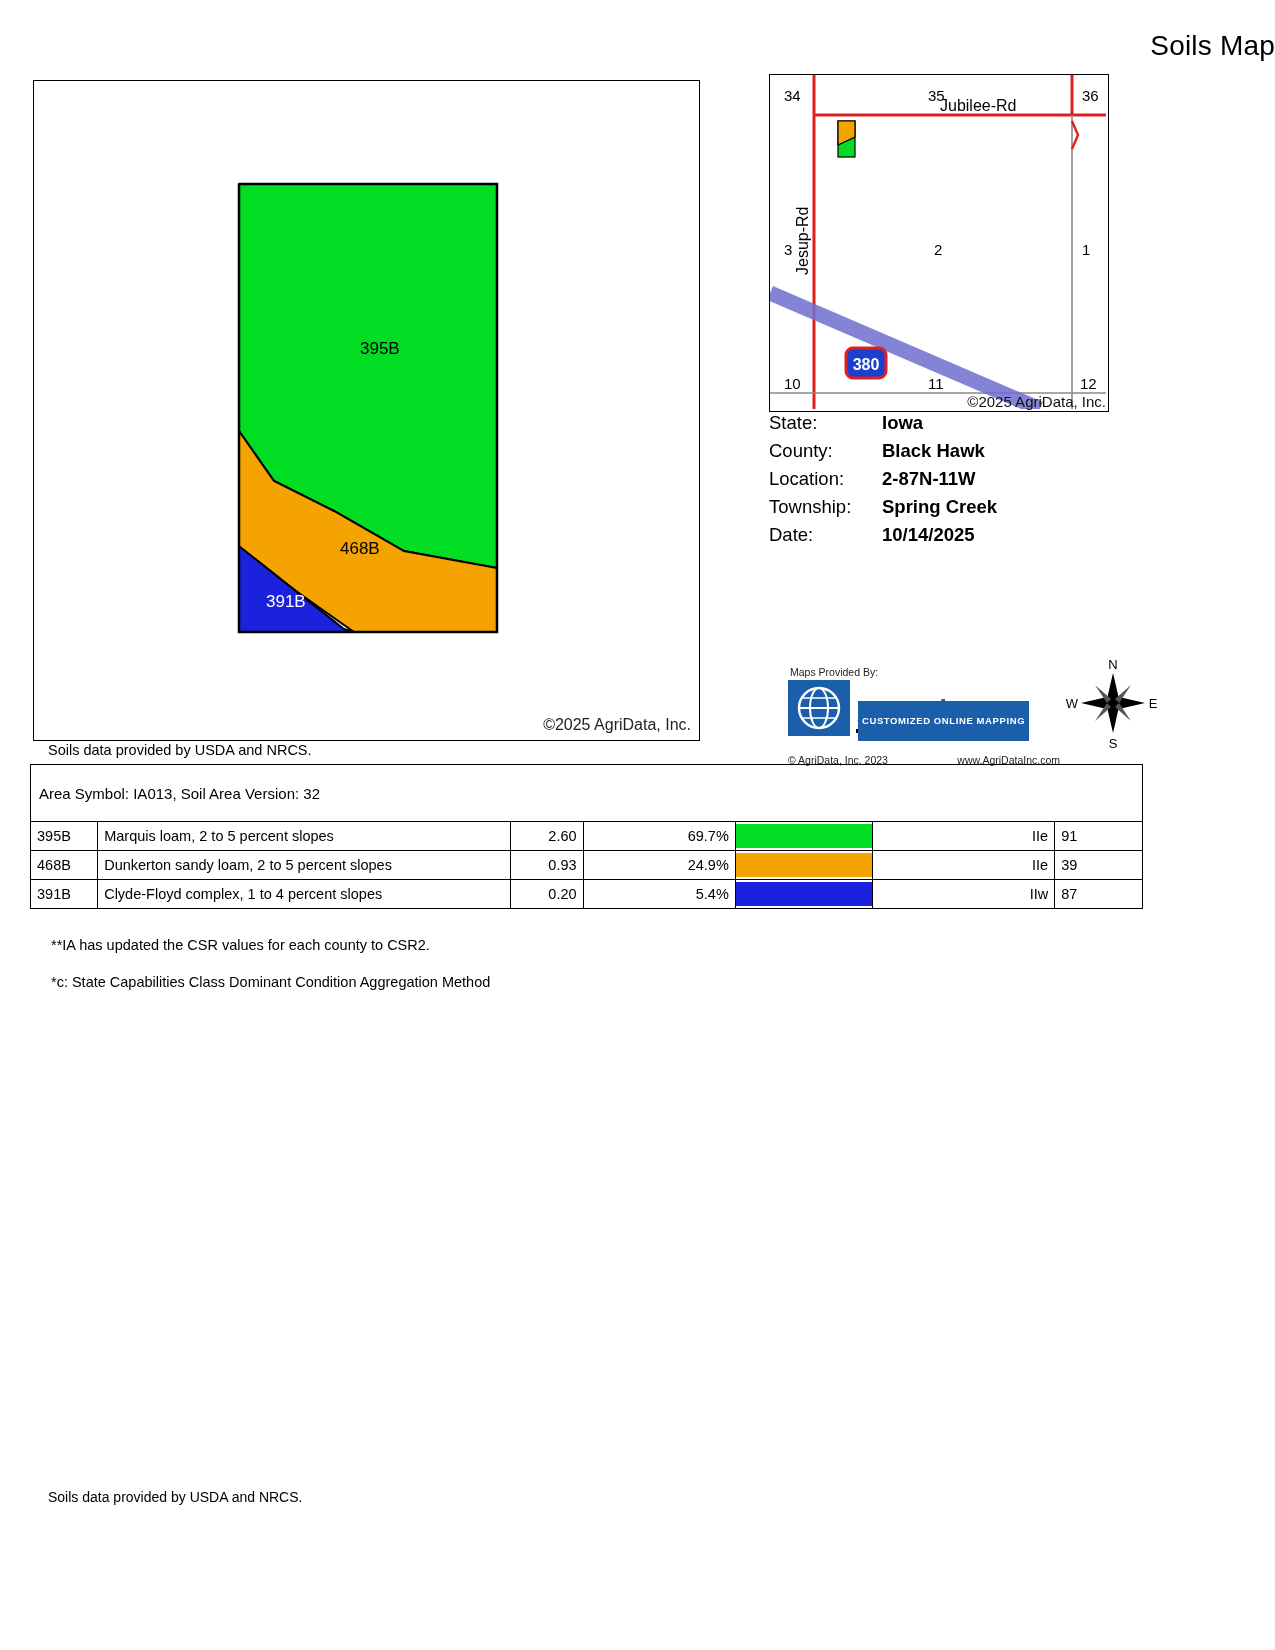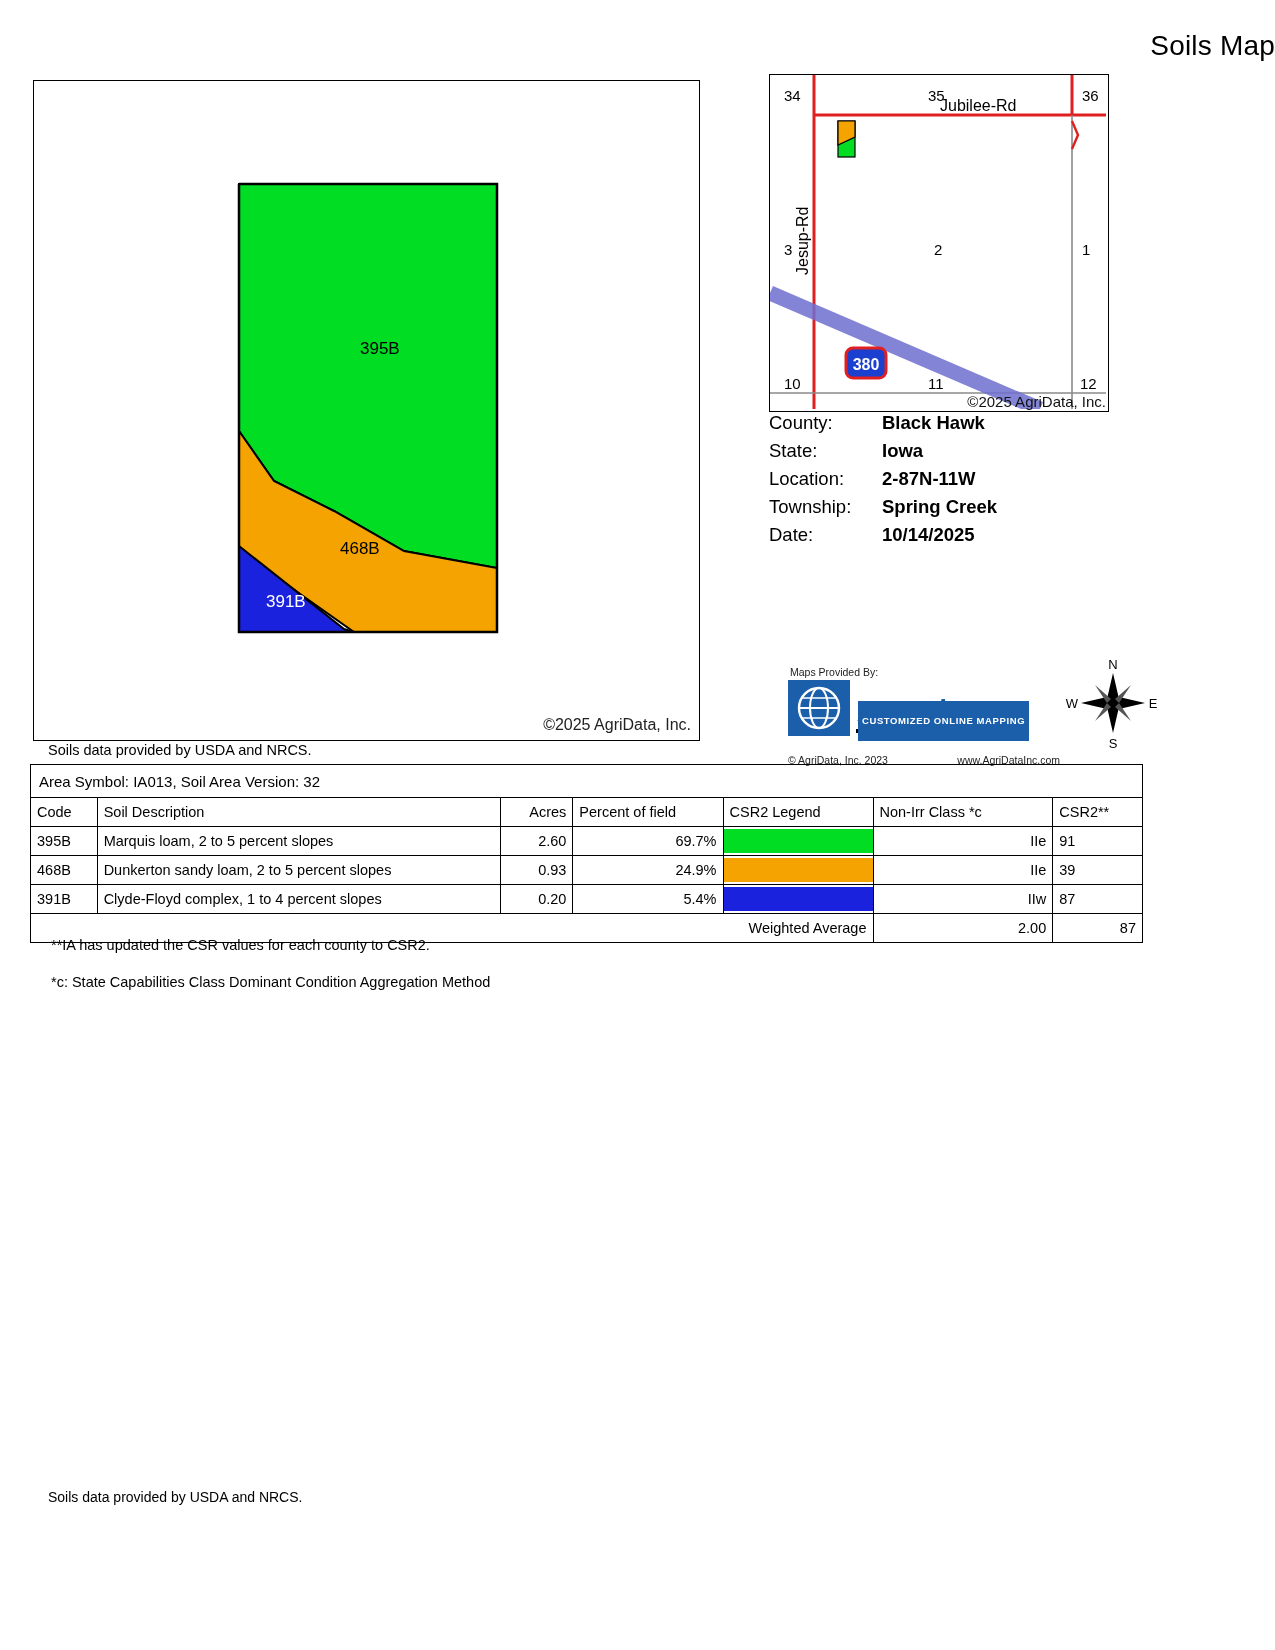--- a/index.html
+++ b/index.html
@@ -154,21 +154,21 @@
   }
   table.soils td, table.soils th {
     border: 1px solid #000;
     padding: 3px 6px;
     font-weight: normal;
     vertical-align: middle;
     height: 22px;
   }
   .area-symbol-cell {
     font-size: 15px;
-    padding: 5px 8px !important;
+    padding: 17px 8px !important;
     margin-top: 21px;
   }
   .c-code { width: 56px; }
   .c-desc { width: 430px; }
   .c-acres { width: 62px; text-align: right; }
   .c-pct { width: 148px; text-align: right; }
   .c-legend { width: 148px; padding: 0 !important; }
   .c-noni { width: 183px; text-align: right; }
   .c-csr2 { width: 80px; text-align: left; }
   .hdr td { font-size: 14.5px; }
@@ -254,26 +254,26 @@
     <text x="310" y="314" font-size="15" font-family="Liberation Sans, sans-serif">12</text>
 
     <text x="170" y="36" font-size="16" font-family="Liberation Sans, sans-serif">Jubilee-Rd</text>
     <text x="0" y="0" font-size="16" font-family="Liberation Sans, sans-serif" transform="translate(38,200) rotate(-90)">Jesup-Rd</text>
   </svg>
   <div class="locator-credit">©2025 AgriData, Inc.</div>
 </div>
 
 <div class="info-list">
   <div class="info-row">
+    <span class="info-label">State:</span>
+    <span class="info-value">Iowa</span>
+  </div>
+  <div class="info-row">
     <span class="info-label">County:</span>
     <span class="info-value">Black Hawk</span>
-  </div>
-  <div class="info-row">
-    <span class="info-label">State:</span>
-    <span class="info-value">Iowa</span>
   </div>
   <div class="info-row">
     <span class="info-label">Location:</span>
     <span class="info-value">2-87N-11W</span>
   </div>
   <div class="info-row">
     <span class="info-label">Township:</span>
     <span class="info-value">Spring Creek</span>
   </div>
   <div class="info-row">
@@ -321,29 +321,20 @@
     <text x="90" y="53" text-anchor="middle" font-size="13" font-family="Liberation Sans, sans-serif">E</text>
     <text x="9" y="53" text-anchor="middle" font-size="13" font-family="Liberation Sans, sans-serif">W</text>
   </svg>
 </div>
 
 <div class="soils-table-wrap">
   <table class="soils">
     <tbody>
       <tr>
         <td class="area-symbol-cell" colspan="7">Area Symbol: IA013, Soil Area Version: 32</td>
-      </tr>
-      <tr class="hdr">
-        <td class="c-code">Code</td>
-        <td class="c-desc">Soil Description</td>
-        <td class="c-acres">Acres</td>
-        <td class="c-pct" style="text-align:left;">Percent of field</td>
-        <td class="c-legend" style="text-align:left;padding:3px 6px !important;">CSR2 Legend</td>
-        <td class="c-noni" style="text-align:left;">Non-Irr Class *c</td>
-        <td class="c-csr2" style="text-align:left;">CSR2**</td>
       </tr>
       <tr>
         <td class="c-code">395B</td>
         <td class="c-desc">Marquis loam, 2 to 5 percent slopes</td>
         <td class="c-acres">2.60</td>
         <td class="c-pct">69.7%</td>
         <td class="c-legend">
           <span class="legend-swatch" style="background:#00dd22;"></span>
         </td>
         <td class="c-noni">IIe</td>
@@ -364,25 +355,20 @@
         <td class="c-code">391B</td>
         <td class="c-desc">Clyde-Floyd complex, 1 to 4 percent slopes</td>
         <td class="c-acres">0.20</td>
         <td class="c-pct">5.4%</td>
         <td class="c-legend">
           <span class="legend-swatch" style="background:#1b22dd;"></span>
         </td>
         <td class="c-noni">IIw</td>
         <td class="c-csr2">87</td>
       </tr>
-      <tr>
-        <td colspan="5" class="wavg-label">Weighted Average</td>
-        <td class="wavg-val">2.00</td>
-        <td class="wavg-val">87</td>
-      </tr>
     </tbody>
   </table>
 </div>
 
 <div class="footnote fn1">**IA has updated the CSR values for each county to CSR2.</div>
 <div class="footnote fn2">*c: State Capabilities Class Dominant Condition Aggregation Method</div>
 
 <div class="soils-note-bottom">Soils data provided by USDA and NRCS.</div>
 
 </body></html>

